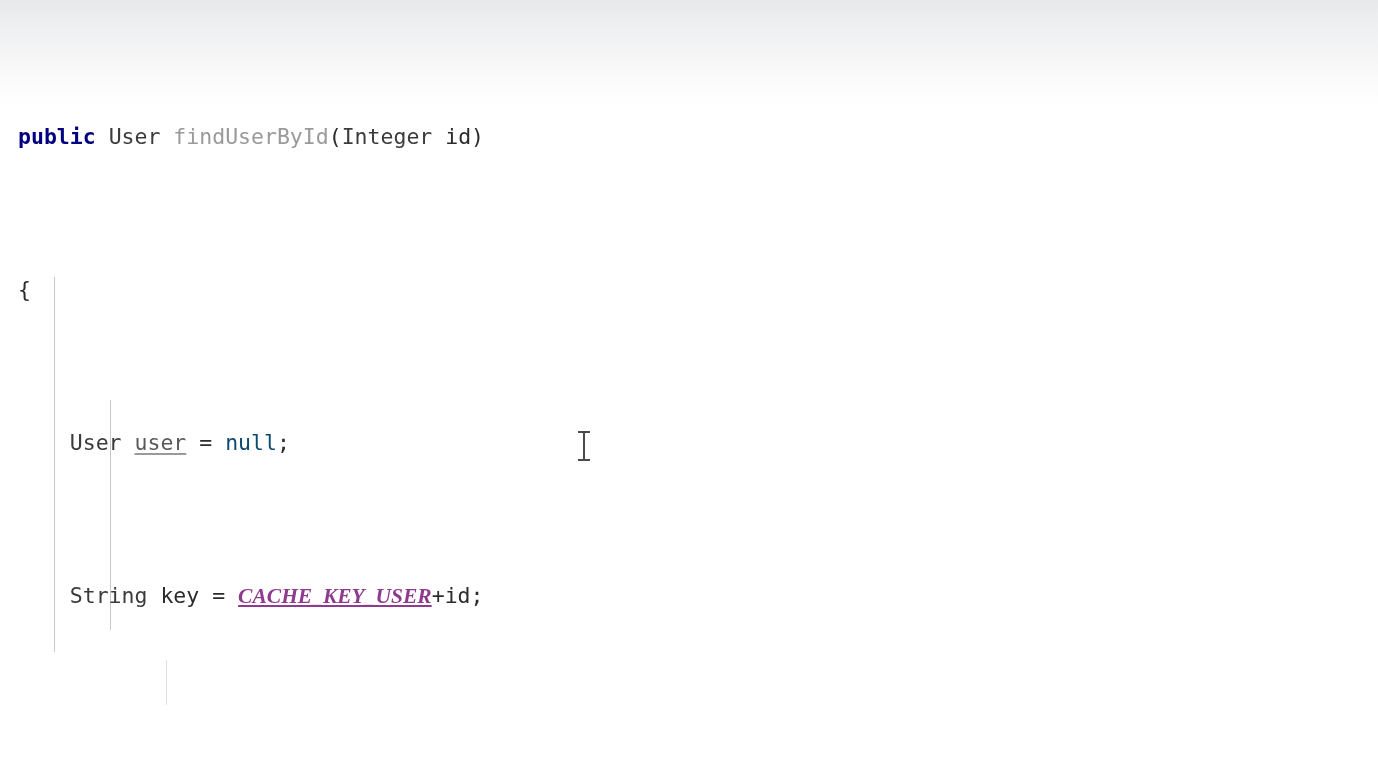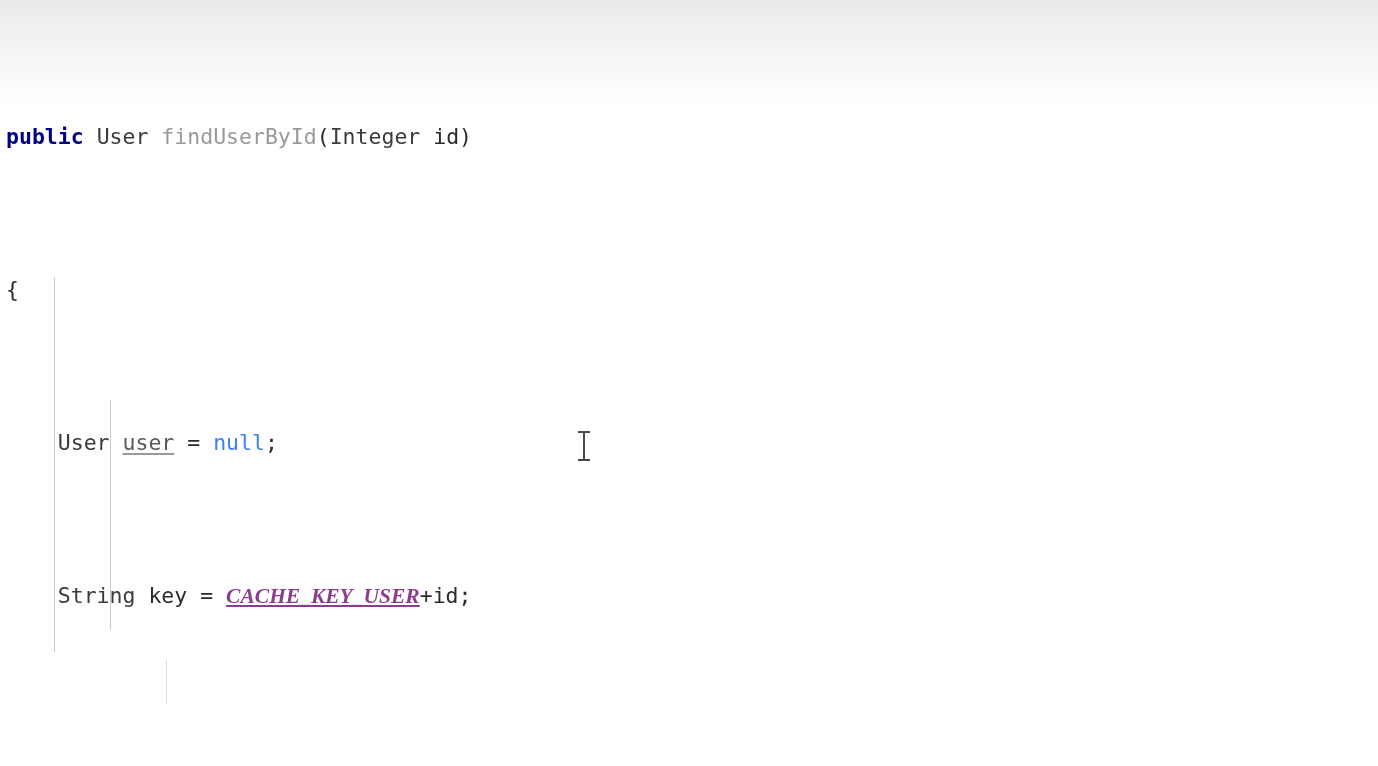--- a/index.html
+++ b/index.html
@@ -43,41 +43,41 @@
     z-index: 2;
     font-size: 21.5px;
     line-height: 30.6px;
     white-space: pre;
     color: #2b2b2b;
   }
 
   .line {
     position: relative;
     height: 30.6px;
-    padding-left: 6px;
+    padding-left: 18px;
     white-space: pre;
     z-index: 2;
   }
 
   
   .guide {
     position: absolute;
     width: 1px;
     background: #c9c9c9;
     z-index: 1;
   }
 
   
   .kw        { color: #000080; font-weight: bold; }          
   .type      { color: #3b3b3b; }                              
   .fn-decl   { color: #9a9a9a; }                              
   .plain     { color: #2b2b2b; }
   .punct     { color: #2b2b2b; }           
   .const     { color: #8e3a8e; font-weight: bold; font-style: italic; text-decoration: underline; font-family: Liberation Serif, serif; }
-  .nullsoft  { color: #3b82f6; }
+  .nullsoft  { color: #0c4a6e; }
   .localvar  { color: #5a5a5a; text-decoration: underline; text-decoration-color: #9a9a9a; text-underline-offset: 3px; }
 
   
   #mouse-cursor {
     position: absolute;
     z-index: 40;
     pointer-events: none;
   }
   #mouse-cursor .bar   { position: absolute; left: 5px; top: 2px; width: 2px; height: 26px; background: #4a4a46; }
   #mouse-cursor .capT  { position: absolute; left: 0px; top: 0px; width: 12px; height: 2px; background: #4a4a46; }

